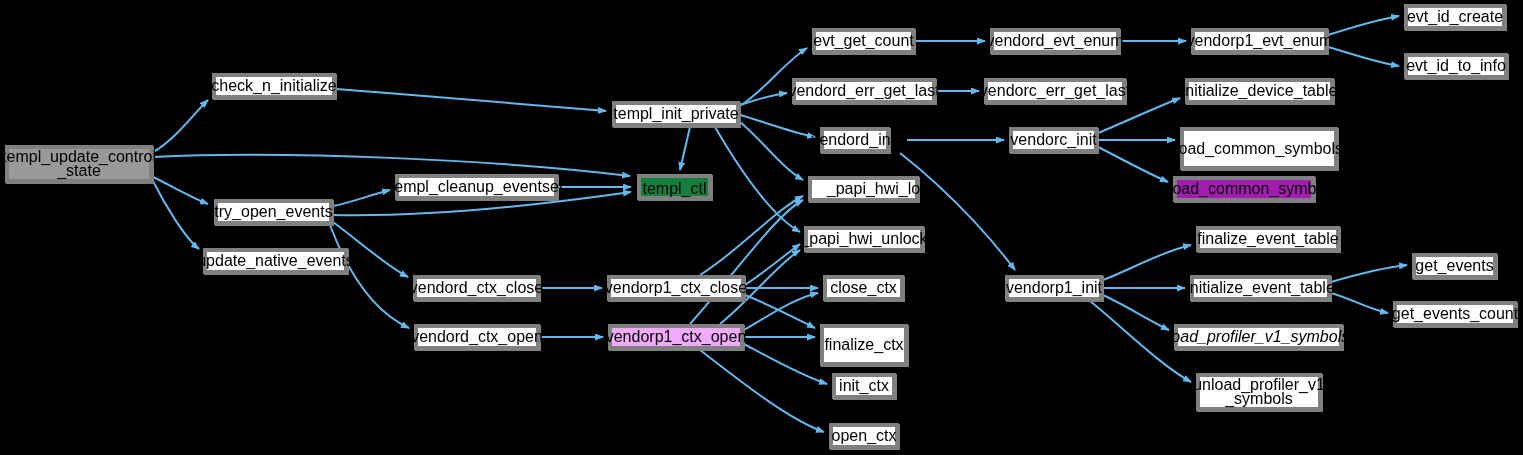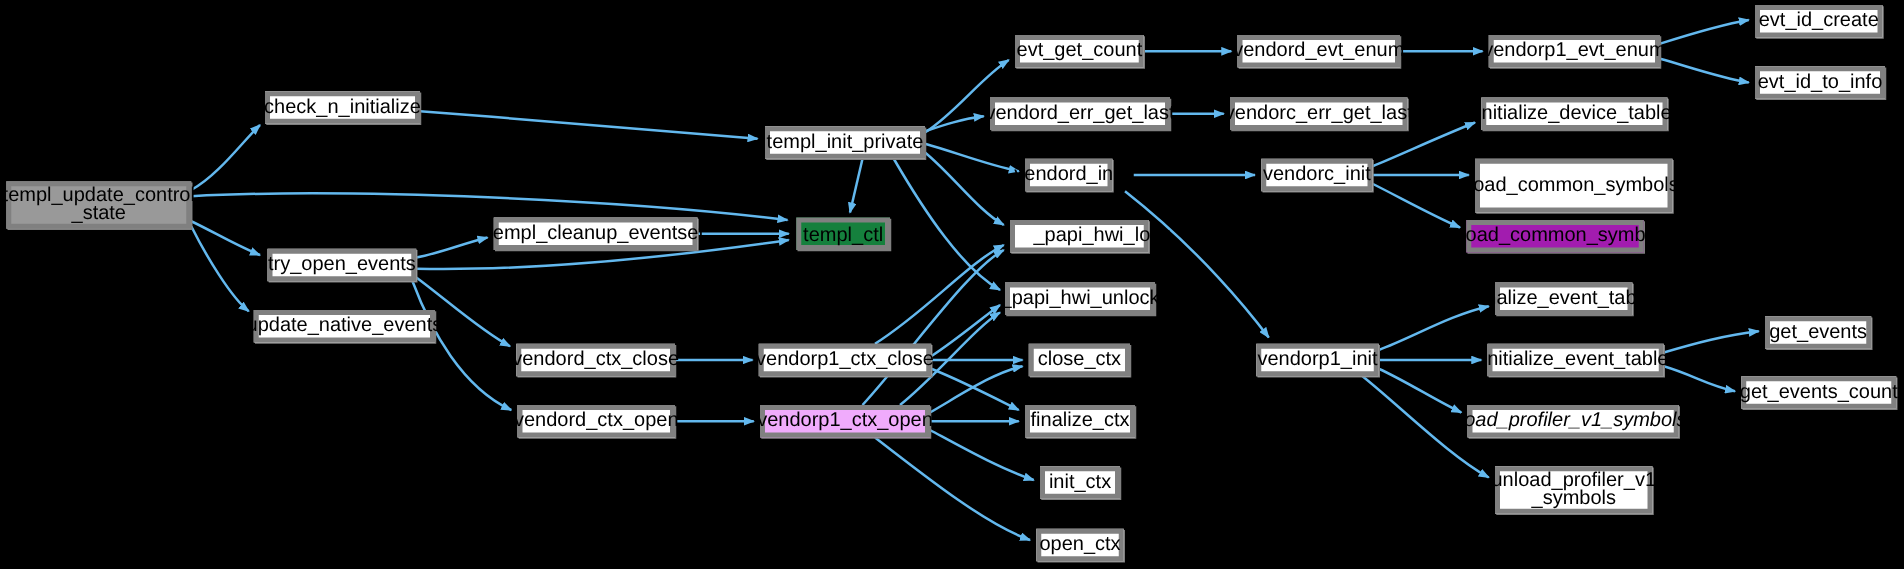--- a/index.html
+++ b/index.html
@@ -82,32 +82,32 @@
       <div class="node" style="left: 612px; top: 101px; width: 128px; height: 26px; background: rgb(255, 255, 255); border-color: rgb(128, 128, 128);"><span>templ_init_private</span></div>
       <div class="node" style="left: 637px; top: 174px; width: 75px; height: 26px; background: #15803d; border-color: rgb(128, 128, 128); align-items: flex-end;"><span>templ_ctl</span></div>
       <div class="node" style="left: 607px; top: 275px; width: 138px; height: 26px; background: rgb(255, 255, 255); border-color: rgb(128, 128, 128);"><span>vendorp1_ctx_close</span></div>
       <div class="node" style="left: 608px; top: 324px; width: 136px; height: 26px; background: #f0abfc; border-color: rgb(128, 128, 128);"><span>vendorp1_ctx_open</span></div>
       <div class="node" style="left: 812px; top: 28px; width: 103px; height: 26px; background: rgb(255, 255, 255); border-color: rgb(128, 128, 128);"><span>evt_get_count</span></div>
       <div class="node" style="left: 792px; top: 78px; width: 144px; height: 26px; background: rgb(255, 255, 255); border-color: rgb(128, 128, 128);"><span>vendord_err_get_last</span></div>
       <div class="node" style="left: 820px; top: 127px; width: 70px; height: 26px; background: rgb(255, 255, 255); border-color: rgb(128, 128, 128);"><span>vendord_init</span></div>
       <div class="node" style="left: 808px; top: 176px; width: 111px; height: 26px; background: rgb(255, 255, 255); border-color: rgb(128, 128, 128); padding-left: 36px;"><span>_papi_hwi_lock</span></div>
       <div class="node" style="left: 804px; top: 226px; width: 120px; height: 26px; background: rgb(255, 255, 255); border-color: rgb(128, 128, 128);"><span>_papi_hwi_unlock</span></div>
       <div class="node" style="left: 823px; top: 275px; width: 81px; height: 26px; background: rgb(255, 255, 255); border-color: rgb(128, 128, 128);"><span>close_ctx</span></div>
-      <div class="node" style="left: 820px; top: 324px; width: 88px; height: 26px; background: rgb(255, 255, 255); border-color: rgb(128, 128, 128);"><span>finalize_ctx</span></div>
+      <div class="node" style="left: 820px; top: 324px; width: 88px; height: 42px; background: rgb(255, 255, 255); border-color: rgb(128, 128, 128);"><span>finalize_ctx</span></div>
       <div class="node" style="left: 832px; top: 373px; width: 64px; height: 26px; background: rgb(255, 255, 255); border-color: rgb(128, 128, 128);"><span>init_ctx</span></div>
       <div class="node" style="left: 829px; top: 423px; width: 70px; height: 26px; background: rgb(255, 255, 255); border-color: rgb(128, 128, 128);"><span>open_ctx</span></div>
       <div class="node" style="left: 990px; top: 28px; width: 130px; height: 26px; background: rgb(255, 255, 255); border-color: rgb(128, 128, 128);"><span>vendord_evt_enum</span></div>
       <div class="node" style="left: 984px; top: 78px; width: 142px; height: 26px; background: rgb(255, 255, 255); border-color: rgb(128, 128, 128);"><span>vendorc_err_get_last</span></div>
       <div class="node" style="left: 1009px; top: 127px; width: 89px; height: 26px; background: rgb(255, 255, 255); border-color: rgb(128, 128, 128);"><span>vendorc_init</span></div>
       <div class="node" style="left: 1005px; top: 275px; width: 98px; height: 26px; background: rgb(255, 255, 255); border-color: rgb(128, 128, 128);"><span>vendorp1_init</span></div>
       <div class="node" style="left: 1191px; top: 28px; width: 137px; height: 26px; background: rgb(255, 255, 255); border-color: rgb(128, 128, 128);"><span>vendorp1_evt_enum</span></div>
       <div class="node" style="left: 1185px; top: 78px; width: 149px; height: 26px; background: rgb(255, 255, 255); border-color: rgb(128, 128, 128);"><span>initialize_device_table</span></div>
       <div class="node" style="left: 1180px; top: 127px; width: 158px; height: 43px; background: rgb(255, 255, 255); border-color: rgb(128, 128, 128);"><span>load_common_symbols</span></div>
       <div class="node" style="left: 1173px; top: 176px; width: 142px; height: 26px; background: #a21caf; border-color: rgb(128, 128, 128);"><span>unload_common_symbols</span></div>
-      <div class="node" style="left: 1196px; top: 226px; width: 110px; height: 26px; background: rgb(255, 255, 255); border-color: rgb(128, 128, 128);"><span>finalize_event_table</span></div>
+      <div class="node" style="left: 1196px; top: 226px; width: 144px; height: 26px; background: rgb(255, 255, 255); border-color: rgb(128, 128, 128);"><span>finalize_event_table</span></div>
       <div class="node" style="left: 1190px; top: 275px; width: 141px; height: 26px; background: rgb(255, 255, 255); border-color: rgb(128, 128, 128);"><span>initialize_event_table</span></div>
       <div class="node" style="left: 1174px; top: 324px; width: 169px; height: 26px; background: rgb(255, 255, 255); border-color: rgb(128, 128, 128); font-style: italic;"><span>load_profiler_v1_symbols</span></div>
       <div class="node" style="left: 1196px; top: 373px; width: 126px; height: 38px; background: rgb(255, 255, 255); border-color: rgb(128, 128, 128);"><span>unload_profiler_v1
 _symbols</span></div>
       <div class="node" style="left: 1404px; top: 4px; width: 102px; height: 26px; background: rgb(255, 255, 255); border-color: rgb(128, 128, 128);"><span>evt_id_create</span></div>
       <div class="node" style="left: 1404px; top: 53px; width: 104px; height: 26px; background: rgb(255, 255, 255); border-color: rgb(128, 128, 128);"><span>evt_id_to_info</span></div>
       <div class="node" style="left: 1412px; top: 253px; width: 85px; height: 26px; background: rgb(255, 255, 255); border-color: rgb(128, 128, 128);"><span>get_events</span></div>
       <div class="node" style="left: 1393px; top: 301px; width: 124px; height: 26px; background: rgb(255, 255, 255); border-color: rgb(128, 128, 128);"><span>get_events_count</span></div>
     </div>
 </div>

